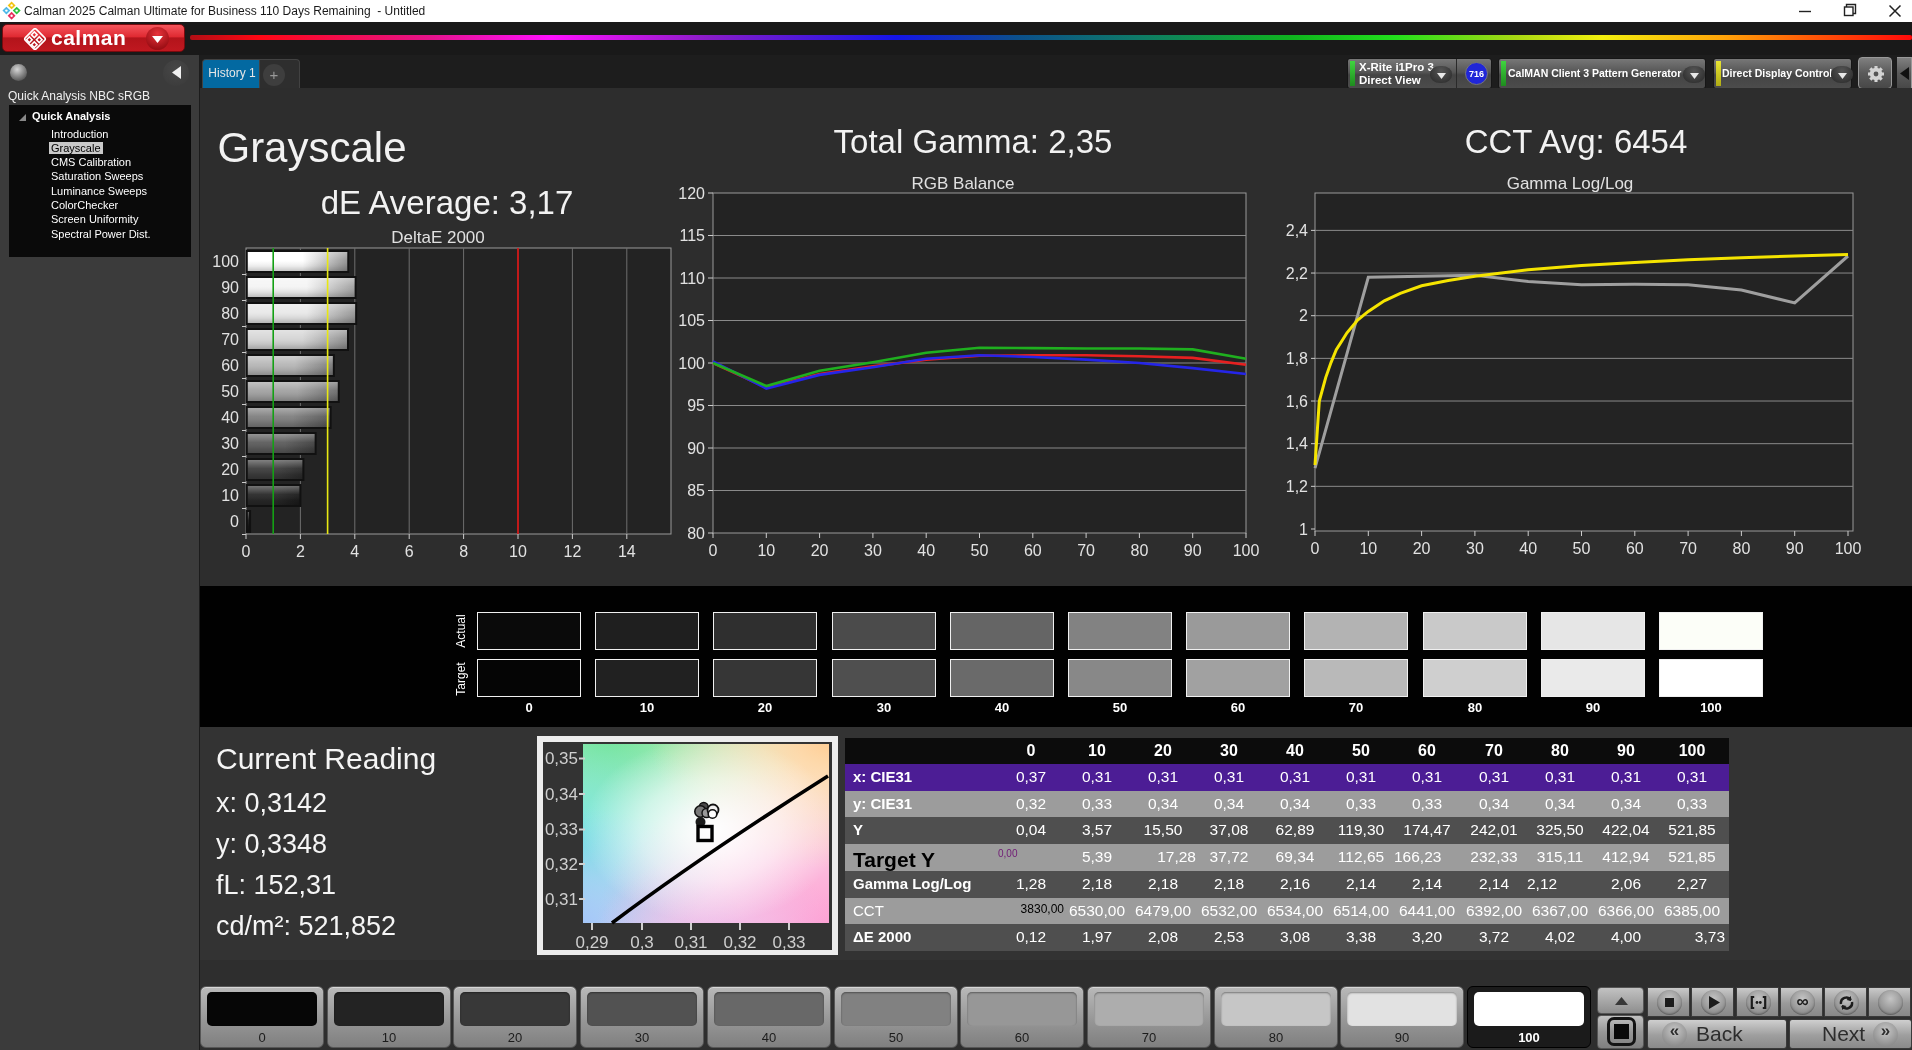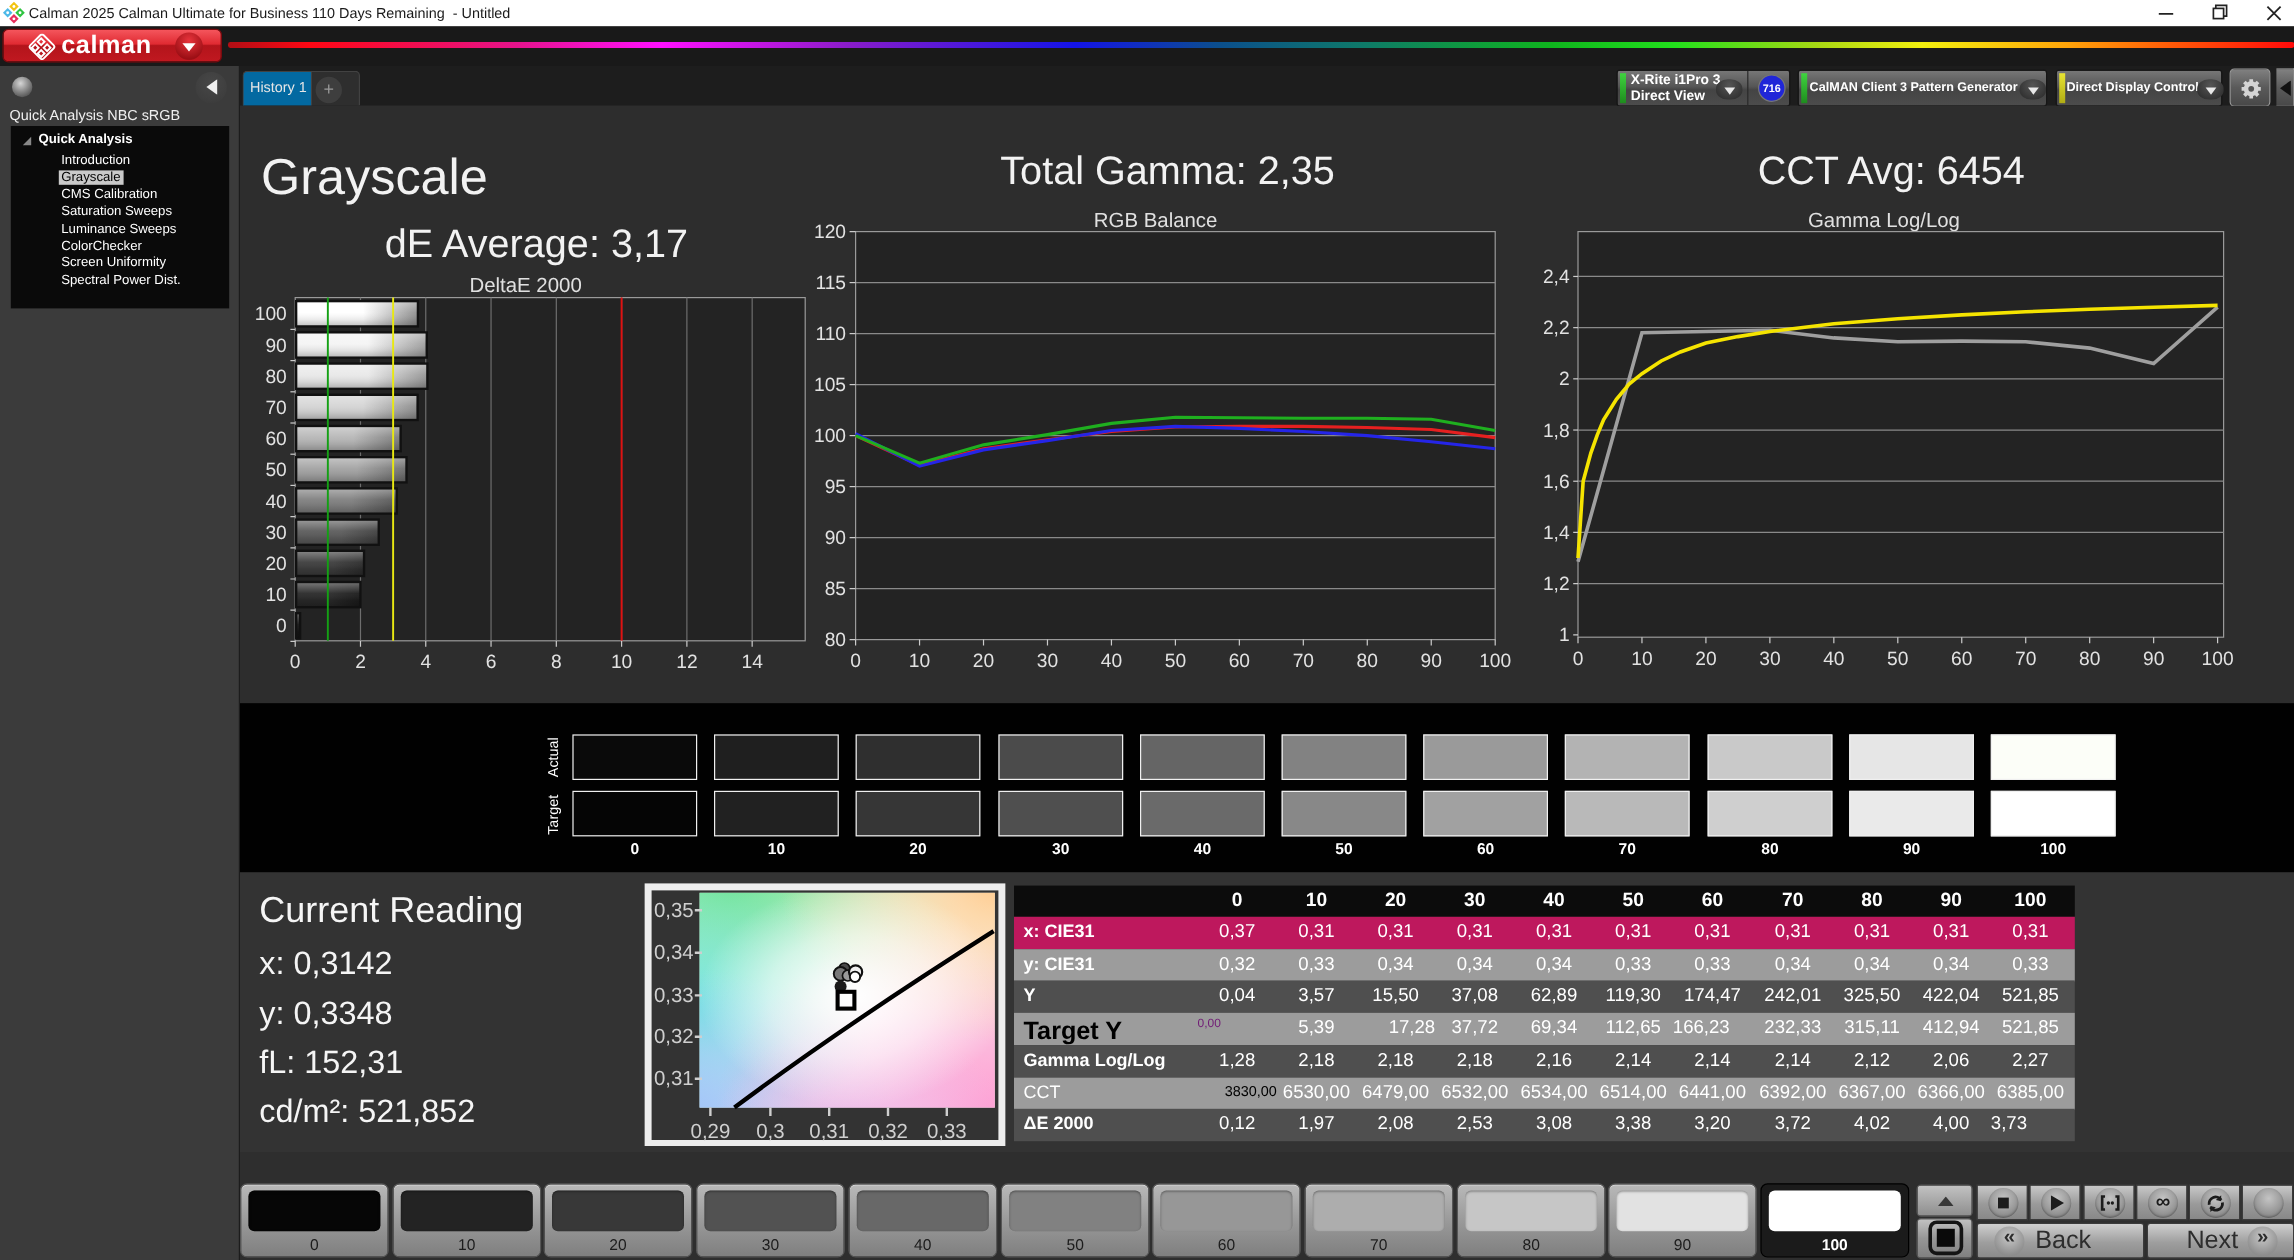--- a/index.html
+++ b/index.html
@@ -504,21 +504,21 @@
     <div class="abs" style="left:285px;top:4px;width:66px;text-align:center;font-size:16px;font-weight:bold;color:#fff">20</div>
     <div class="abs" style="left:351px;top:4px;width:66px;text-align:center;font-size:16px;font-weight:bold;color:#fff">30</div>
     <div class="abs" style="left:417px;top:4px;width:66px;text-align:center;font-size:16px;font-weight:bold;color:#fff">40</div>
     <div class="abs" style="left:483px;top:4px;width:66px;text-align:center;font-size:16px;font-weight:bold;color:#fff">50</div>
     <div class="abs" style="left:549px;top:4px;width:66px;text-align:center;font-size:16px;font-weight:bold;color:#fff">60</div>
     <div class="abs" style="left:616px;top:4px;width:66px;text-align:center;font-size:16px;font-weight:bold;color:#fff">70</div>
     <div class="abs" style="left:682px;top:4px;width:66px;text-align:center;font-size:16px;font-weight:bold;color:#fff">80</div>
     <div class="abs" style="left:748px;top:4px;width:66px;text-align:center;font-size:16px;font-weight:bold;color:#fff">90</div>
     <div class="abs" style="left:814px;top:4px;width:66px;text-align:center;font-size:16px;font-weight:bold;color:#fff">100</div>
   </div>
-<div class="abs" style="left:845px;top:764px;width:884px;height:27px;background:#be185d">
+<div class="abs" style="left:845px;top:764px;width:884px;height:27px;background:#4c1d95">
     <div class="abs" style="left:8px;top:4px;font-size:15px;font-weight:bold;color:#fff">x: CIE31</div>
     <div class="abs" style="left:153px;top:4px;width:66px;text-align:center;font-size:15.5px;color:#fff">0,37</div>
     <div class="abs" style="left:219px;top:4px;width:66px;text-align:center;font-size:15.5px;color:#fff">0,31</div>
     <div class="abs" style="left:285px;top:4px;width:66px;text-align:center;font-size:15.5px;color:#fff">0,31</div>
     <div class="abs" style="left:351px;top:4px;width:66px;text-align:center;font-size:15.5px;color:#fff">0,31</div>
     <div class="abs" style="left:417px;top:4px;width:66px;text-align:center;font-size:15.5px;color:#fff">0,31</div>
     <div class="abs" style="left:483px;top:4px;width:66px;text-align:center;font-size:15.5px;color:#fff">0,31</div>
     <div class="abs" style="left:549px;top:4px;width:66px;text-align:center;font-size:15.5px;color:#fff">0,31</div>
     <div class="abs" style="left:616px;top:4px;width:66px;text-align:center;font-size:15.5px;color:#fff">0,31</div>
     <div class="abs" style="left:682px;top:4px;width:66px;text-align:center;font-size:15.5px;color:#fff">0,31</div>
@@ -570,21 +570,21 @@
 <div class="abs" style="left:845px;top:871px;width:884px;height:27px;background:#4f4f4f">
     <div class="abs" style="left:8px;top:4px;font-size:15px;font-weight:bold;color:#fff">Gamma Log/Log</div>
     <div class="abs" style="left:153px;top:4px;width:66px;text-align:center;font-size:15.5px;color:#fff">1,28</div>
     <div class="abs" style="left:219px;top:4px;width:66px;text-align:center;font-size:15.5px;color:#fff">2,18</div>
     <div class="abs" style="left:285px;top:4px;width:66px;text-align:center;font-size:15.5px;color:#fff">2,18</div>
     <div class="abs" style="left:351px;top:4px;width:66px;text-align:center;font-size:15.5px;color:#fff">2,18</div>
     <div class="abs" style="left:417px;top:4px;width:66px;text-align:center;font-size:15.5px;color:#fff">2,16</div>
     <div class="abs" style="left:483px;top:4px;width:66px;text-align:center;font-size:15.5px;color:#fff">2,14</div>
     <div class="abs" style="left:549px;top:4px;width:66px;text-align:center;font-size:15.5px;color:#fff">2,14</div>
     <div class="abs" style="left:616px;top:4px;width:66px;text-align:center;font-size:15.5px;color:#fff">2,14</div>
-    <div class="abs" style="left:682px;top:4px;width:66px;text-align:center;font-size:15.5px;color:#fff">2,12</div>
+    <div class="abs" style="left:682px;top:4px;width:66px;text-align:left;font-size:15.5px;color:#fff">2,12</div>
     <div class="abs" style="left:748px;top:4px;width:66px;text-align:center;font-size:15.5px;color:#fff">2,06</div>
     <div class="abs" style="left:814px;top:4px;width:66px;text-align:center;font-size:15.5px;color:#fff">2,27</div>
   </div>
 <div class="abs" style="left:845px;top:898px;width:884px;height:27px;background:#9c9c9c">
     <div class="abs" style="left:8px;top:4px;font-size:15px;font-weight:normal;color:#fff">CCT</div>
     <div class="abs" style="left:153px;top:4px;width:66px;text-align:right;font-size:12px;color:#000000">3830,00</div>
     <div class="abs" style="left:219px;top:4px;width:66px;text-align:center;font-size:15.5px;color:#fff">6530,00</div>
     <div class="abs" style="left:285px;top:4px;width:66px;text-align:center;font-size:15.5px;color:#fff">6479,00</div>
     <div class="abs" style="left:351px;top:4px;width:66px;text-align:center;font-size:15.5px;color:#fff">6532,00</div>
     <div class="abs" style="left:417px;top:4px;width:66px;text-align:center;font-size:15.5px;color:#fff">6534,00</div>
@@ -600,21 +600,21 @@
     <div class="abs" style="left:153px;top:4px;width:66px;text-align:center;font-size:15.5px;color:#fff">0,12</div>
     <div class="abs" style="left:219px;top:4px;width:66px;text-align:center;font-size:15.5px;color:#fff">1,97</div>
     <div class="abs" style="left:285px;top:4px;width:66px;text-align:center;font-size:15.5px;color:#fff">2,08</div>
     <div class="abs" style="left:351px;top:4px;width:66px;text-align:center;font-size:15.5px;color:#fff">2,53</div>
     <div class="abs" style="left:417px;top:4px;width:66px;text-align:center;font-size:15.5px;color:#fff">3,08</div>
     <div class="abs" style="left:483px;top:4px;width:66px;text-align:center;font-size:15.5px;color:#fff">3,38</div>
     <div class="abs" style="left:549px;top:4px;width:66px;text-align:center;font-size:15.5px;color:#fff">3,20</div>
     <div class="abs" style="left:616px;top:4px;width:66px;text-align:center;font-size:15.5px;color:#fff">3,72</div>
     <div class="abs" style="left:682px;top:4px;width:66px;text-align:center;font-size:15.5px;color:#fff">4,02</div>
     <div class="abs" style="left:748px;top:4px;width:66px;text-align:center;font-size:15.5px;color:#fff">4,00</div>
-    <div class="abs" style="left:814px;top:4px;width:66px;text-align:left;font-size:15.5px;color:#fff">3,73</div>
+    <div class="abs" style="left:814px;top:4px;width:66px;text-align:right;font-size:15.5px;color:#fff">3,73</div>
   </div>
 <div class="abs" style="left:200px;top:960px;width:1712px;height:90px;background:#2e2e2e">
     <div class="abs" style="left:0px;top:26px;width:124px;height:62px;border-radius:6px;background:linear-gradient(#b9b9b9,#979797 55%,#7f7f7f);border:1px solid #565656;box-shadow:inset 0 1px 0 #d6d6d6">
       <div class="abs" style="left:6px;top:5px;width:110px;height:34px;border-radius:5px;background:#060606;box-shadow:inset 0 1px 2px rgba(0,0,0,.4)"></div>
       <div class="abs" style="left:0;top:43px;width:122px;text-align:center;font-size:13px;color:#1c1c1c">0</div>
     </div>
     <div class="abs" style="left:127px;top:26px;width:124px;height:62px;border-radius:6px;background:linear-gradient(#b9b9b9,#979797 55%,#7f7f7f);border:1px solid #565656;box-shadow:inset 0 1px 0 #d6d6d6">
       <div class="abs" style="left:6px;top:5px;width:110px;height:34px;border-radius:5px;background:#232323;box-shadow:inset 0 1px 2px rgba(0,0,0,.4)"></div>
       <div class="abs" style="left:0;top:43px;width:122px;text-align:center;font-size:13px;color:#1c1c1c">10</div>
     </div>

